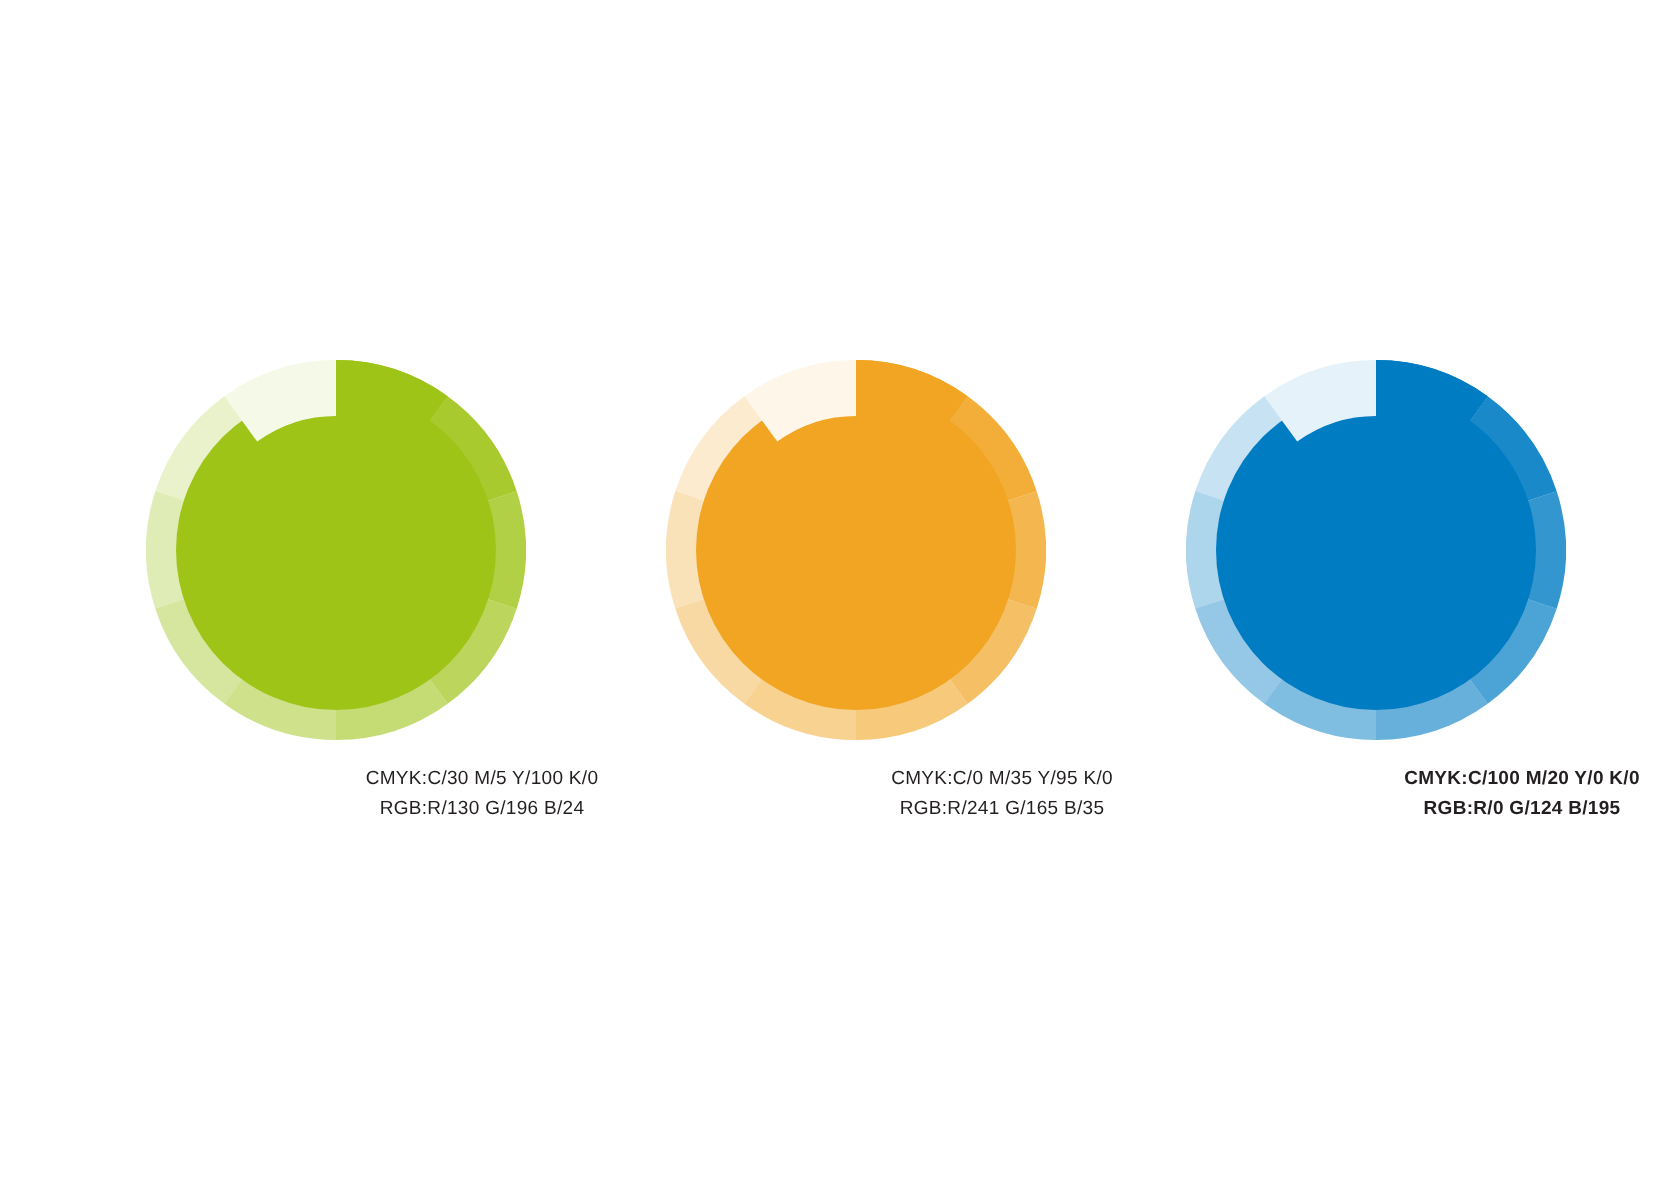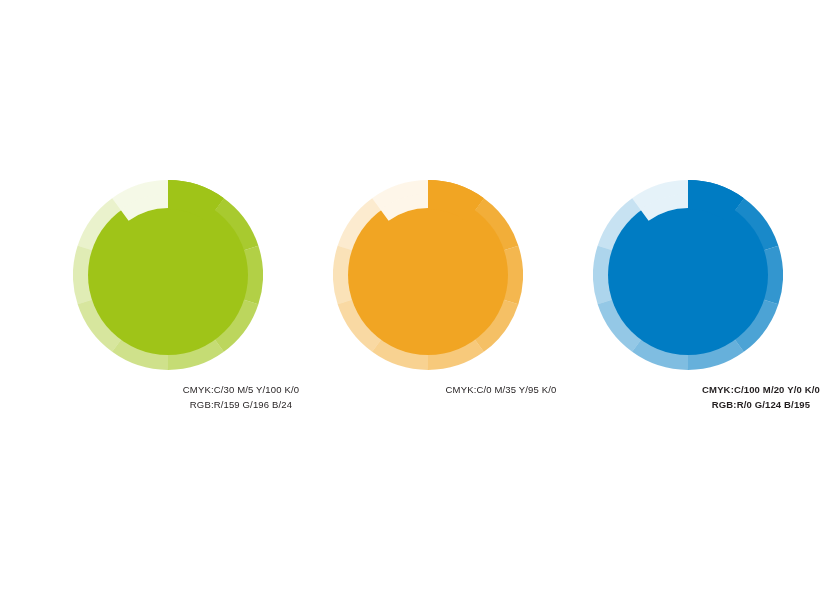--- a/index.html
+++ b/index.html
@@ -85,21 +85,21 @@
         <path d="M4.65,124.36A95,95 0 0 1 4.65,65.64L19.87,70.59A79,79 0 0 0 19.87,119.41Z" fill="#9fc418" fill-opacity="0.32"></path>
         <path d="M4.65,65.64A95,95 0 0 1 39.16,18.14L48.56,31.09A79,79 0 0 0 19.87,70.59Z" fill="#9fc418" fill-opacity="0.22"></path>
         <path d="M39.16,18.14A95,95 0 0 1 95.00,0.00L95.00,16.00A79,79 0 0 0 48.56,31.09Z" fill="#9fc418" fill-opacity="0.1"></path>
         <circle cx="95" cy="95" r="80" fill="#9fc418"></circle>
         <path d="M47.39,29.47A81,81 0 0 1 95.00,14.00L95.00,28.00A67,67 0 0 0 55.62,40.80Z" fill="#ffffff"></path>
         <path d="M47.39,29.47A81,81 0 0 1 95.00,14.00L95.00,28.00A67,67 0 0 0 55.62,40.80Z" fill="#9fc418" fill-opacity="0.1"></path>
         <path d="M95.00,0.00A95,95 0 0 1 150.84,18.14L133.79,41.60A66,66 0 0 0 95.00,29.00Z" fill="#9fc418"></path>
       </svg>
     <div class="swatch-caption" id="caption-green">
       <span class="caption-line">CMYK:C/30  M/5  Y/100  K/0</span>
-      <span class="caption-line">RGB:R/159  G/196  B/24</span>
+      <span class="caption-line">RGB:R/130  G/196  B/24</span>
     </div>
   </div>
 
   <div class="swatch" id="swatch-orange">
     <svg class="swatch-ring" viewBox="0 0 190 190">
         <path d="M95.00,0.00A95,95 0 0 1 150.84,18.14L141.44,31.09A79,79 0 0 0 95.00,16.00Z" fill="#f1a523" fill-opacity="1"></path>
         <path d="M150.84,18.14A95,95 0 0 1 185.35,65.64L170.13,70.59A79,79 0 0 0 141.44,31.09Z" fill="#f1a523" fill-opacity="0.9"></path>
         <path d="M185.35,65.64A95,95 0 0 1 185.35,124.36L170.13,119.41A79,79 0 0 0 170.13,70.59Z" fill="#f1a523" fill-opacity="0.8"></path>
         <path d="M185.35,124.36A95,95 0 0 1 150.84,171.86L141.44,158.91A79,79 0 0 0 170.13,119.41Z" fill="#f1a523" fill-opacity="0.7"></path>
         <path d="M150.84,171.86A95,95 0 0 1 95.00,190.00L95.00,174.00A79,79 0 0 0 141.44,158.91Z" fill="#f1a523" fill-opacity="0.6"></path>
@@ -108,20 +108,21 @@
         <path d="M4.65,124.36A95,95 0 0 1 4.65,65.64L19.87,70.59A79,79 0 0 0 19.87,119.41Z" fill="#f1a523" fill-opacity="0.32"></path>
         <path d="M4.65,65.64A95,95 0 0 1 39.16,18.14L48.56,31.09A79,79 0 0 0 19.87,70.59Z" fill="#f1a523" fill-opacity="0.22"></path>
         <path d="M39.16,18.14A95,95 0 0 1 95.00,0.00L95.00,16.00A79,79 0 0 0 48.56,31.09Z" fill="#f1a523" fill-opacity="0.1"></path>
         <circle cx="95" cy="95" r="80" fill="#f1a523"></circle>
         <path d="M47.39,29.47A81,81 0 0 1 95.00,14.00L95.00,28.00A67,67 0 0 0 55.62,40.80Z" fill="#ffffff"></path>
         <path d="M47.39,29.47A81,81 0 0 1 95.00,14.00L95.00,28.00A67,67 0 0 0 55.62,40.80Z" fill="#f1a523" fill-opacity="0.1"></path>
         <path d="M95.00,0.00A95,95 0 0 1 150.84,18.14L133.79,41.60A66,66 0 0 0 95.00,29.00Z" fill="#f1a523"></path>
       </svg>
     <div class="swatch-caption" id="caption-orange">
       <span class="caption-line">CMYK:C/0  M/35  Y/95  K/0</span>
+      <span class="caption-line">RGB:R/241  G/165  B/35</span>
     </div>
   </div>
 
   <div class="swatch" id="swatch-blue">
     <svg class="swatch-ring" viewBox="0 0 190 190">
         <path d="M95.00,0.00A95,95 0 0 1 150.84,18.14L141.44,31.09A79,79 0 0 0 95.00,16.00Z" fill="#007cc3" fill-opacity="1"></path>
         <path d="M150.84,18.14A95,95 0 0 1 185.35,65.64L170.13,70.59A79,79 0 0 0 141.44,31.09Z" fill="#007cc3" fill-opacity="0.9"></path>
         <path d="M185.35,65.64A95,95 0 0 1 185.35,124.36L170.13,119.41A79,79 0 0 0 170.13,70.59Z" fill="#007cc3" fill-opacity="0.8"></path>
         <path d="M185.35,124.36A95,95 0 0 1 150.84,171.86L141.44,158.91A79,79 0 0 0 170.13,119.41Z" fill="#007cc3" fill-opacity="0.7"></path>
         <path d="M150.84,171.86A95,95 0 0 1 95.00,190.00L95.00,174.00A79,79 0 0 0 141.44,158.91Z" fill="#007cc3" fill-opacity="0.6"></path>

